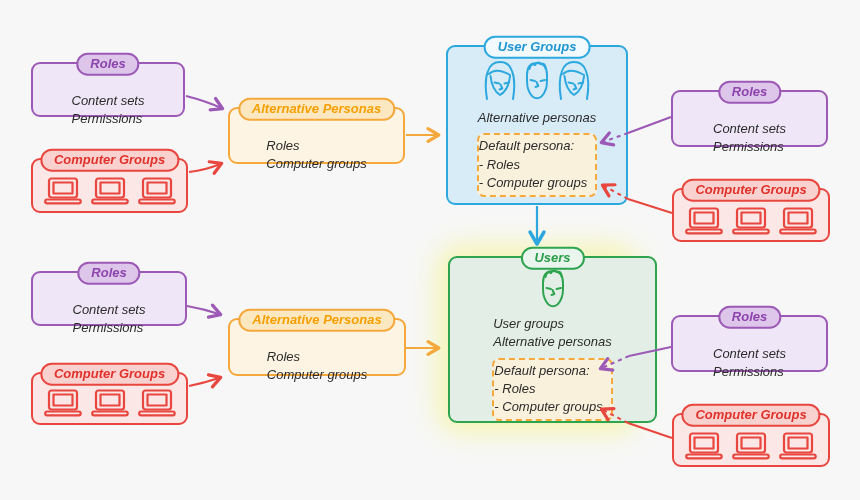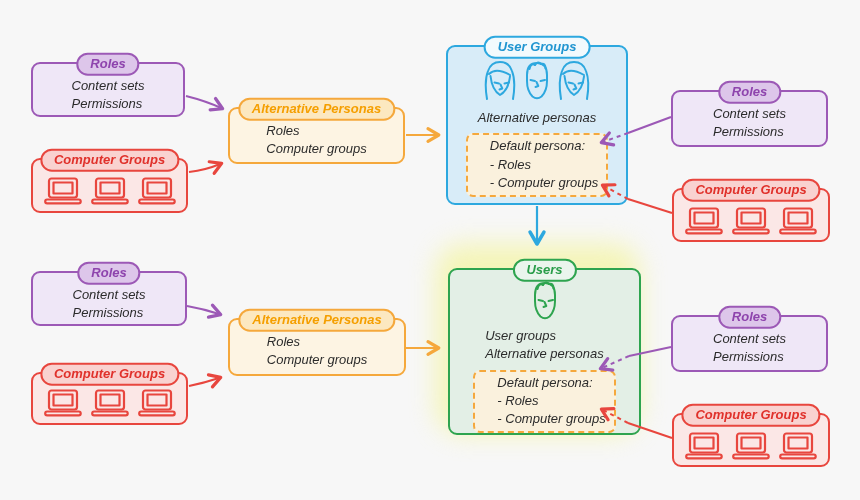--- a/index.html
+++ b/index.html
@@ -30,30 +30,30 @@
   .purple .pill { border-color:#9c59b6; background:#ddc6ea; color:#8e44ad; }
   .red    { border-color:#e8463e; background:#fbe7e6; }
   .red .pill { border-color:#e8463e; background:#f9d2d0; color:#e0312b; }
   .orange { border-color:#f5a83c; background:#fdf4e3; }
   .orange .pill { border-color:#f5a83c; background:#fce8c0; color:#f59f00; }
   .blue   { border-color:#2da8df; background:#d8ecf8; }
   .blue .pill { border-color:#2da8df; background:#f2fafd; color:#2196d1; }
   .green  { border-color:#2ea44f; background:#e3efe6; }
   .green .pill { border-color:#2ea44f; background:#eaf5ed; color:#2a9d4a; }
 
-  .body-lines { width:fit-content; margin:13px auto 0 auto; text-align:left; }
+  .body-lines { width:fit-content; margin:28px auto 0 auto; text-align:left; }
   .laptops { display:flex; gap:9px; justify-content:center; margin-top:17px; }
   .faces { display:flex; gap:2px; justify-content:center; margin-top:12px; }
   .face-single { display:flex; justify-content:center; margin-top:9px; }
   .center-label { text-align:center; margin-top:7px; }
   .two-lines { width:fit-content; margin:5px auto 0 auto; text-align:left; }
   .dashedbox {
     width:fit-content; margin:6px auto 0 auto; text-align:left;
     border:2px dashed #f5a83c; border-radius:7px; background:#faf1dd;
-    padding:2px 8px 3px 22px; font-size:13px; line-height:1.4;
+    padding:2px 8px 3px 0; font-size:13px; line-height:1.4;
   }
 </style>
 </head>
 <body>
 
 <svg width="0" height="0" style="position:absolute">
   <defs>
     <g id="laptop-red" fill="none" stroke="#e8463e" stroke-width="2.2" stroke-linecap="round" stroke-linejoin="round">
       <rect x="5" y="1.5" width="28" height="19" rx="2.5"></rect>
       <rect x="9.5" y="5.5" width="19" height="11"></rect>
@@ -216,21 +216,21 @@
   </div>
 
   <div class="box orange" style="left:228px;top:318px;width:178px;height:58px">
     <div class="pill">Alternative Personas</div>
     <div class="body-lines">
       <div>Roles</div>
       <div>Computer groups</div>
     </div>
   </div>
 
-  <div class="box green" style="left:448px;top:268px;width:193px;height:167px">
+  <div class="box green" style="left:448px;top:256px;width:209px;height:167px">
     <div class="pill">Users</div>
     <div class="face-single">
       <svg width="34" height="43" viewBox="0 0 34 43">
           <use href="#man-face" stroke="#2ea44f"></use>
         </svg>
     </div>
     <div class="two-lines">
       <div>User groups</div>
       <div>Alternative personas</div>
     </div>

